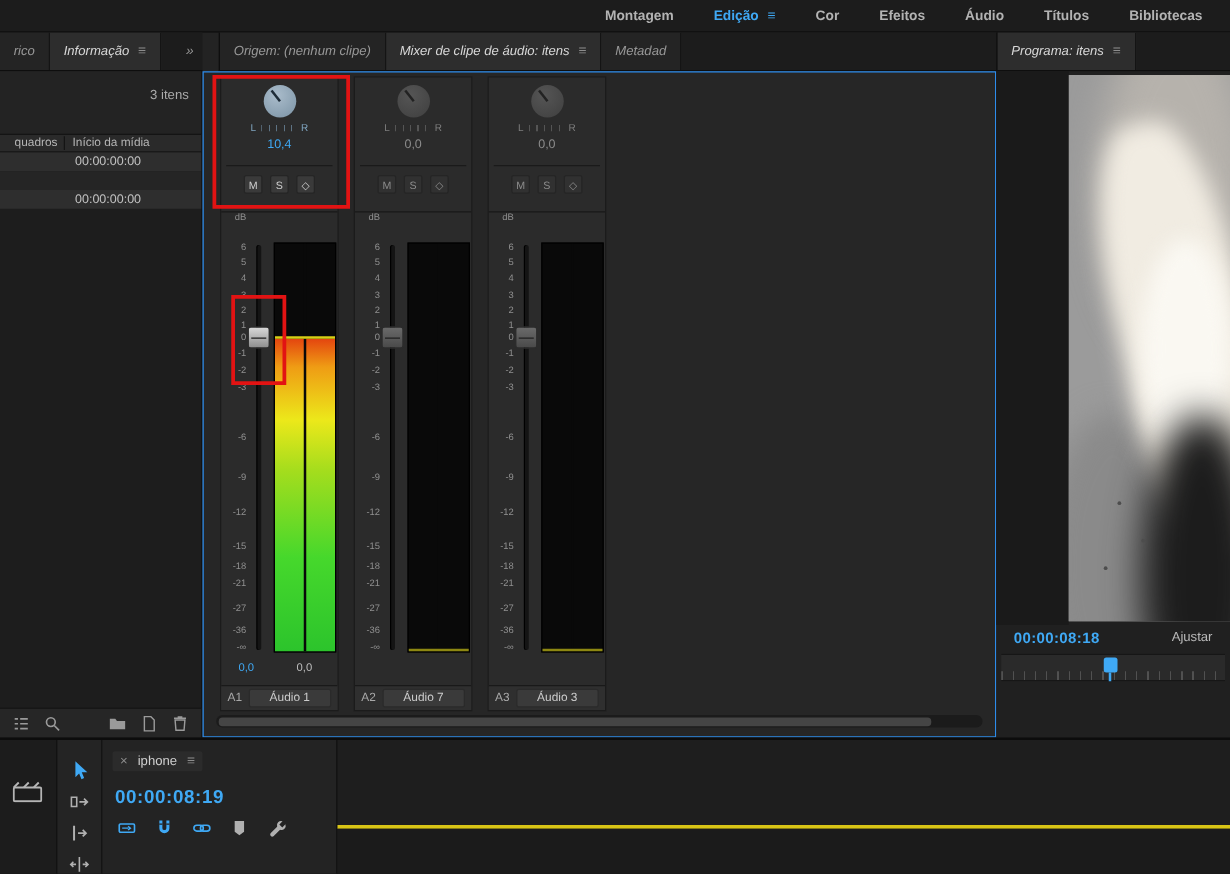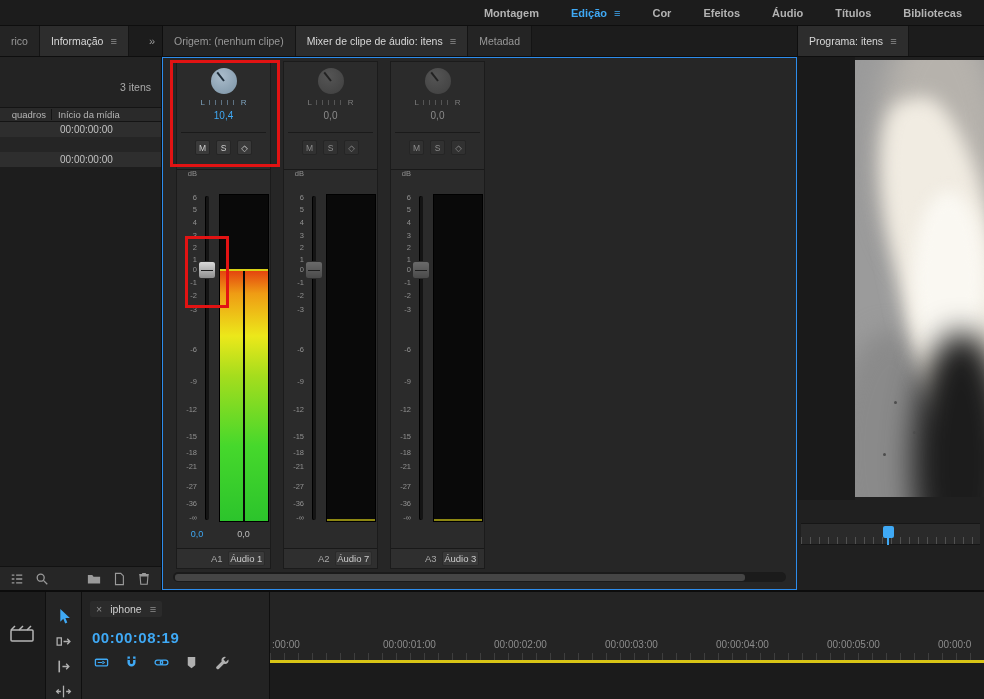--- a/index.html
+++ b/index.html
@@ -6,33 +6,33 @@
   html,body{background:#111;}
   #app{position:relative;width:984px;height:699px;background:#232323;overflow:hidden;color:#c8c8c8;font-size:11px;user-select:none;}
 
   
   #workspace-bar{position:absolute;left:0;top:0;width:984px;height:26px;background:#1c1c1c;border-bottom:1px solid #0e0e0e;display:flex;align-items:center;justify-content:flex-end;padding-right:22px;gap:32px;}
   .ws-item{color:#b3b3b3;font-size:11px;white-space:nowrap;display:flex;align-items:center;gap:7px;font-weight:bold;}
   .ws-item.active{color:#3fa9f5;}
   .ws-menu{color:#3fa9f5;font-size:11px;}
 
   
-  .tabbar{position:absolute;top:26px;height:31px;background:#1c1c1c;display:flex;align-items:stretch;border-bottom:1px solid #0e0e0e;overflow:hidden;}
+  .tabbar{position:absolute;top:26px;height:31px;background:#1c1c1c;display:flex;align-items:stretch;border-bottom:1px solid #0e0e0e;overflow:hidden;font-style:italic;}
   #project-tab-bar{left:0;width:162px;}
-  #center-tab-bar{left:162px;width:762px;border-left:1px solid #0e0e0e;text-align:right;}
+  #center-tab-bar{left:175px;width:762px;border-left:1px solid #0e0e0e;text-align:right;}
   #program-tab-bar{left:797px;width:187px;border-left:1px solid #0e0e0e;}
   .tab{display:flex;align-items:center;gap:7px;padding:0 11px;font-size:10.5px;color:#989898;background:#242424;border-right:1px solid #141414;white-space:nowrap;}
   .tab.active{background:#2d2d2d;color:#d8d8d8;}
   .menu-icon{color:#8d8d8d;font-size:11px;}
   .chevron{display:flex;align-items:center;padding:0 7px;color:#9a9a9a;margin-left:auto;font-size:11px;}
 
   
   #project-panel{position:absolute;left:0;top:57px;width:162px;height:533px;background:#1d1d1d;border-right:1px solid #0e0e0e;}
   #project-top{position:absolute;left:0;top:0;right:0;height:50px;background:#232323;}
-  .item-count{position:absolute;top:24px;right:10px;color:#ababab;font-size:10.5px;margin-left:34px;}
+  .item-count{position:absolute;top:13px;right:10px;color:#ababab;font-size:10.5px;margin-left:34px;}
   .table-head{position:absolute;top:50px;left:0;right:0;height:15px;background:#2a2a2a;border-top:1px solid #141414;border-bottom:1px solid #141414;display:flex;font-size:9.5px;color:#b5b5b5;align-items:center;}
   .th1{width:52px;text-align:right;padding-right:5px;border-right:1px solid #141414;}
   .th2{flex:1;padding-left:6px;}
   .trow{position:absolute;left:0;right:0;height:15px;font-size:10px;color:#c2c2c2;display:flex;align-items:center;padding-left:60px;}
   .trow.light{background:#2e2e2e;}
   .trow.dark{background:#252525;}
   .project-toolbar{position:absolute;left:0;right:0;bottom:0;height:24px;background:#262626;border-top:1px solid #121212;display:flex;align-items:center;padding:0 10px;gap:11px;}
   .pt-spacer{flex:1;}
   .icon14{width:14px;height:14px;display:block;}
 
@@ -63,21 +63,21 @@
   .strip:not(.active) .fader-handle{background:linear-gradient(180deg,#6a6a6a,#4a4a4a);}
   .meter{position:absolute;left:42px;top:24px;width:50px;height:328px;background:#090909;border:1px solid #000;}
   .meter::after{content:"";position:absolute;left:23px;top:0;bottom:0;width:2px;background:#090909;z-index:3;}
   .meter-fill{position:absolute;left:0;right:0;top:76px;bottom:0;z-index:1;background:linear-gradient(to bottom,#e4450f 0%,#ef9c14 9%,#ece81a 26%,#a5dd1d 42%,#46d82c 70%,#2cc42c 100%);}
   .meter-peak{position:absolute;left:0;right:0;top:74px;height:2px;background:#d8d015;z-index:4;}
   .meter-zero{position:absolute;left:0;right:0;bottom:0;height:2px;background:#8d8712;z-index:4;}
   .strip-values{position:absolute;left:0;right:0;top:464px;height:16px;display:flex;align-items:center;font-size:9px;}
   .fader-val{width:40px;text-align:center;color:#3fa9f5;}
   .peak-val{flex:1;text-align:center;color:#bdbdbd;}
   .strip-foot{position:absolute;left:0;right:0;bottom:0;height:20px;background:#2f2f2f;border-top:1px solid #191919;display:flex;align-items:center;gap:5px;padding:0 5px;}
-  .track-id{color:#a8a8a8;font-size:9.5px;margin-left:29px;}
+  .track-id{color:#a8a8a8;font-size:9.5px;}
   .track-name{flex:1;text-align:center;background:#3a3a3a;border:1px solid #2a2a2a;border-radius:2px;height:15px;line-height:14px;color:#cccccc;font-size:9.5px;}
   .mixer-scrollbar{position:absolute;left:10px;right:10px;bottom:7px;height:10px;background:#1b1b1b;border-radius:5px;}
   .mixer-scroll-handle{position:absolute;left:2px;top:1.5px;width:93%;height:7px;background:#454545;border-radius:3px;}
 
   
   .hl-rect{position:absolute;border:3px solid #e21313;z-index:60;pointer-events:none;}
   #hl-knob{left:170px;top:60px;width:110px;height:107px;}
   #hl-fader{left:185px;top:236px;width:44px;height:72px;}
 
   
@@ -385,20 +385,24 @@
     <div id="video-area">
       <div class="blob blob-hand"></div>
       <div class="blob blob-table"></div>
       <div class="blob blob-paper"></div>
       <div class="blob blob-bright"></div>
       <div class="blob blob-shadow"></div>
       <div class="speck" style="left:30%;top:78%;"></div>
       <div class="speck" style="left:45%;top:85%;"></div>
       <div class="speck" style="left:22%;top:90%;"></div>
     </div>
+    <div class="prog-row">
+      <span class="prog-tc">00:00:08:18</span>
+      <span class="prog-fit">Ajustar</span>
+    </div>
     <div id="program-ruler">
       <div class="ticks"></div>
       <div id="program-playhead"></div>
     </div>
   </div>
 
   <div id="timeline">
     <div id="tl-left">
       <span class="icon20"><svg viewBox="0 0 24 18" width="24" height="18">
             <rect x="1" y="6" width="22" height="11" rx="1" fill="none" stroke="#b5b5b5" stroke-width="1.5"></rect>
@@ -443,27 +447,17 @@
               <rect x="6.8" y="5.5" width="8" height="5" rx="2.5" fill="none" stroke="#3fa9f5" stroke-width="1.4"></rect>
             </svg></span>
         <span class="tli"><svg viewBox="0 0 16 16">
               <path d="M4 2h8v9l-4 3-4-3z" fill="#b0b0b0"></path>
             </svg></span>
         <span class="tli"><svg viewBox="0 0 16 16">
               <path d="M12.8 2.2a3.6 3.6 0 0 0-4.6 4.6L2.6 12.4a1.8 1.8 0 0 0 2.5 2.5l5.6-5.6a3.6 3.6 0 0 0 4.6-4.6L12.6 7.4 10.1 4.9z" fill="#b0b0b0"></path>
             </svg></span>
       </div>
     </div>
-    <div id="tl-ruler">
-      <div class="ticks"></div>
-    <div class="ruler-label" style="left: 2px;">:00:00</div>
-        <div class="ruler-label" style="left: 113px;">00:00:01:00</div>
-        <div class="ruler-label" style="left: 224px;">00:00:02:00</div>
-        <div class="ruler-label" style="left: 335px;">00:00:03:00</div>
-        <div class="ruler-label" style="left: 446px;">00:00:04:00</div>
-        <div class="ruler-label" style="left: 557px;">00:00:05:00</div>
-        <div class="ruler-label" style="left: 668px;">00:00:0</div>
-      </div>
     <div id="tl-workarea"></div>
     <div id="tl-tracks"></div>
   </div>
 
 </div>
 
 </body></html>

